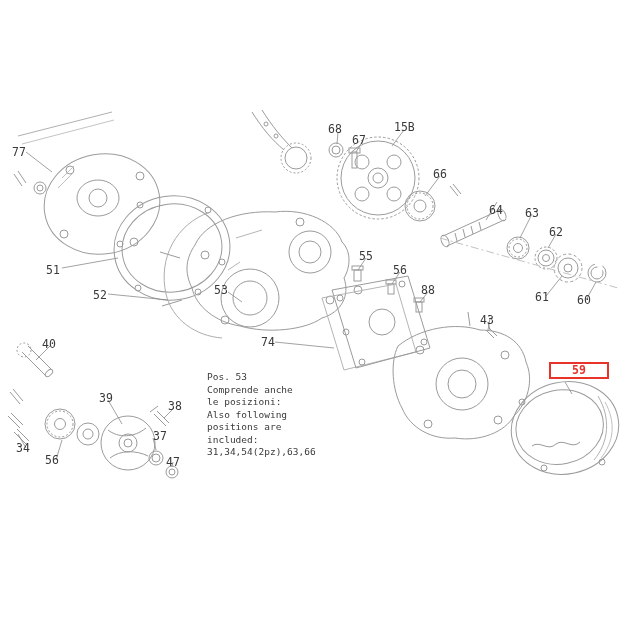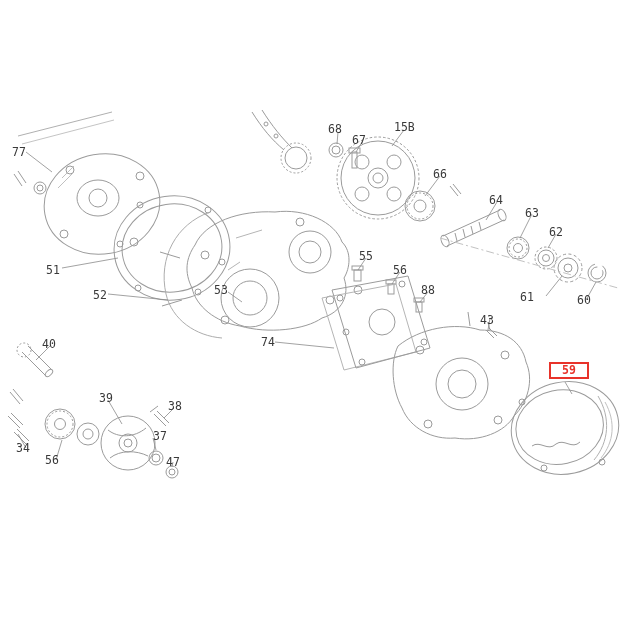--- a/index.html
+++ b/index.html
@@ -6,21 +6,21 @@
   .stage {
     position:relative; width:640px; height:640px; background:#ffffff;
     overflow:hidden; font-family:"DejaVu Sans Mono", monospace;
   }
   svg.diagram { position:absolute; left:0; top:0; }
   .lbl {
     position:absolute; font-size:11.5px; line-height:13px; color:#3a3a3a;
     white-space:nowrap; user-select:none;
   }
   .lbl.hl {
-    color:#e8332a; border:2px solid #e8332a; padding:0 11px;
+    color:#e8332a; border:2px solid #e8332a; padding:0 21px;
     background:#ffffff; font-weight:bold;
   }
   .note {
     position:absolute; left:207px; top:371px; width:180px;
     font-size:9.5px; line-height:12.5px; color:#3a3a3a;
     white-space:pre-line;
   }
 </style>
 </head>
 <body>
@@ -260,36 +260,43 @@
       <path d="M56,460 L62,440"></path>
       <path d="M26,448 L18,434"></path>
     </g>
   </svg>
 
   <span class="lbl" style="left:12px;top:146px">77</span>
   <span class="lbl" style="left:328px;top:123px">68</span>
   <span class="lbl" style="left:352px;top:134px">67</span>
   <span class="lbl" style="left:394px;top:121px">15B</span>
   <span class="lbl" style="left:433px;top:168px">66</span>
-  <span class="lbl" style="left:489px;top:194px">64</span>
+  <span class="lbl" style="left:489px;top:204px">64</span>
   <span class="lbl" style="left:525px;top:207px">63</span>
   <span class="lbl" style="left:549px;top:226px">62</span>
   <span class="lbl" style="left:46px;top:264px">51</span>
   <span class="lbl" style="left:93px;top:289px">52</span>
   <span class="lbl" style="left:214px;top:284px">53</span>
   <span class="lbl" style="left:359px;top:250px">55</span>
   <span class="lbl" style="left:393px;top:264px">56</span>
   <span class="lbl" style="left:421px;top:284px">88</span>
-  <span class="lbl" style="left:520px;top:291px">61</span>
+  <span class="lbl" style="left:535px;top:291px">61</span>
   <span class="lbl" style="left:577px;top:294px">60</span>
   <span class="lbl" style="left:42px;top:338px">40</span>
   <span class="lbl" style="left:261px;top:336px">74</span>
   <span class="lbl" style="left:480px;top:314px">43</span>
   <span class="lbl hl" style="left:549px;top:362px">59</span>
   <span class="lbl" style="left:99px;top:392px">39</span>
   <span class="lbl" style="left:168px;top:400px">38</span>
   <span class="lbl" style="left:153px;top:430px">37</span>
   <span class="lbl" style="left:166px;top:456px">47</span>
   <span class="lbl" style="left:45px;top:454px">56</span>
   <span class="lbl" style="left:16px;top:442px">34</span>
 
+  <div class="note">Pos. 53
+Comprende anche
+le posizioni:
+Also following
+positions are
+included:
+31,34,54(2pz),63,66</div>
 
 </div>
 
 </body></html>

